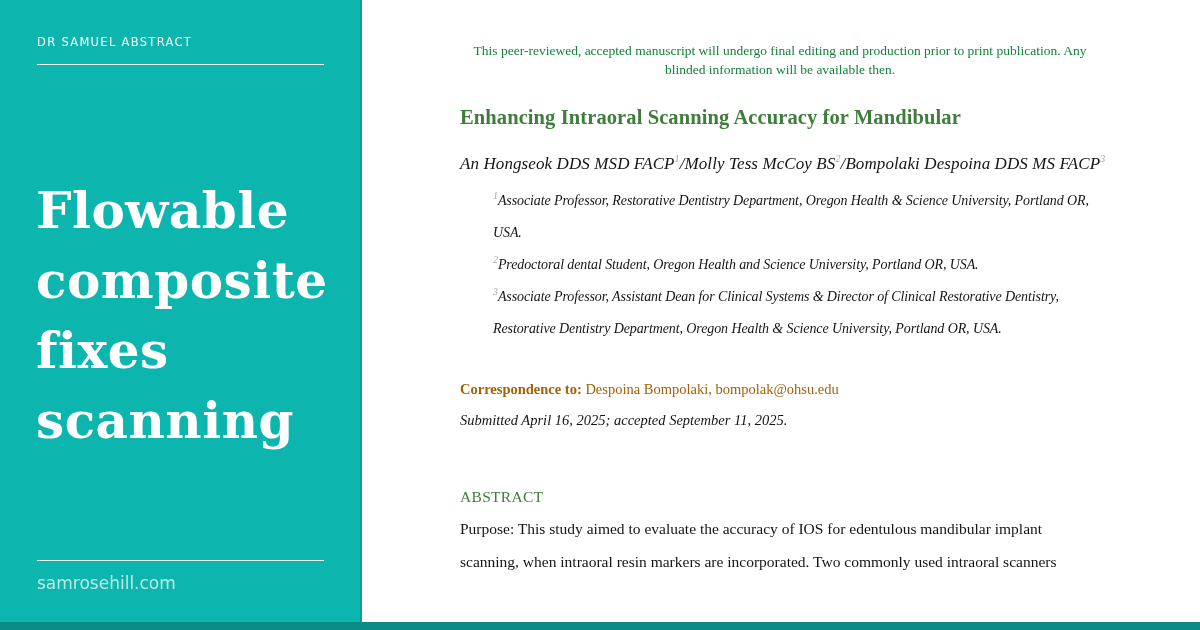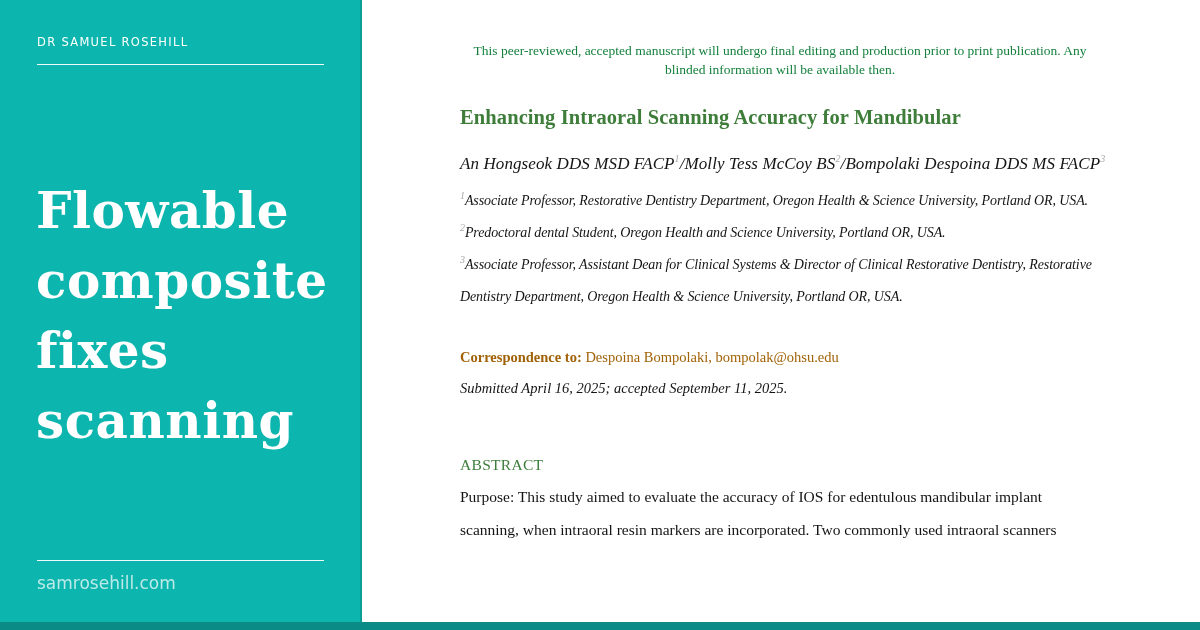--- a/index.html
+++ b/index.html
@@ -56,21 +56,21 @@
   .paper-title {
     margin-top: 14px; color: #3e7d3a; font-weight: 700;
     font-size: 20.5px; line-height: 48px; letter-spacing: 0.1px;
   }
   .paper-title .t-line { white-space: nowrap; }
   .authors {
     margin-top: 8px; font-style: italic; font-size: 17px; line-height: 30px;
     color: #141414; white-space: nowrap; letter-spacing: 0.1px;
   }
   .sup { font-size: 10px; color: #a9a9a9; vertical-align: super; line-height: 0; }
-  .affiliations { margin-top: 6px; }
+  .affiliations { margin-top: 6px; margin-left: 33px; }
   .affiliation {
     font-style: italic; font-size: 14px; line-height: 32px;
     color: #141414; letter-spacing: -0.1px;
   }
   .correspondence {
     margin-top: 29px; font-size: 14.5px; line-height: 30px; color: #a16207;
   }
   .correspondence b { font-weight: 700; }
   .submitted {
     font-style: italic; font-size: 14.5px; line-height: 32px; color: #141414;
@@ -83,21 +83,21 @@
     font-size: 15.5px; line-height: 33px; color: #141414;
   }
   .abstract-text .a-line { white-space: nowrap; }
 </style>
 </head>
 <body>
 
 <div class="canvas">
 
   <div class="sidebar">
-    <div class="sidebar-eyebrow">DR SAMUEL ROSEHILL</div>
+    <div class="sidebar-eyebrow">DR SAMUEL ABSTRACT</div>
     <div class="rule rule-top"></div>
     <div class="sidebar-title">
       <div>Flowable</div>
       <div>composite</div>
       <div>fixes</div>
       <div>scanning</div>
     </div>
     <div class="rule rule-bottom"></div>
     <div class="sidebar-site">samrosehill.com</div>
   </div>

